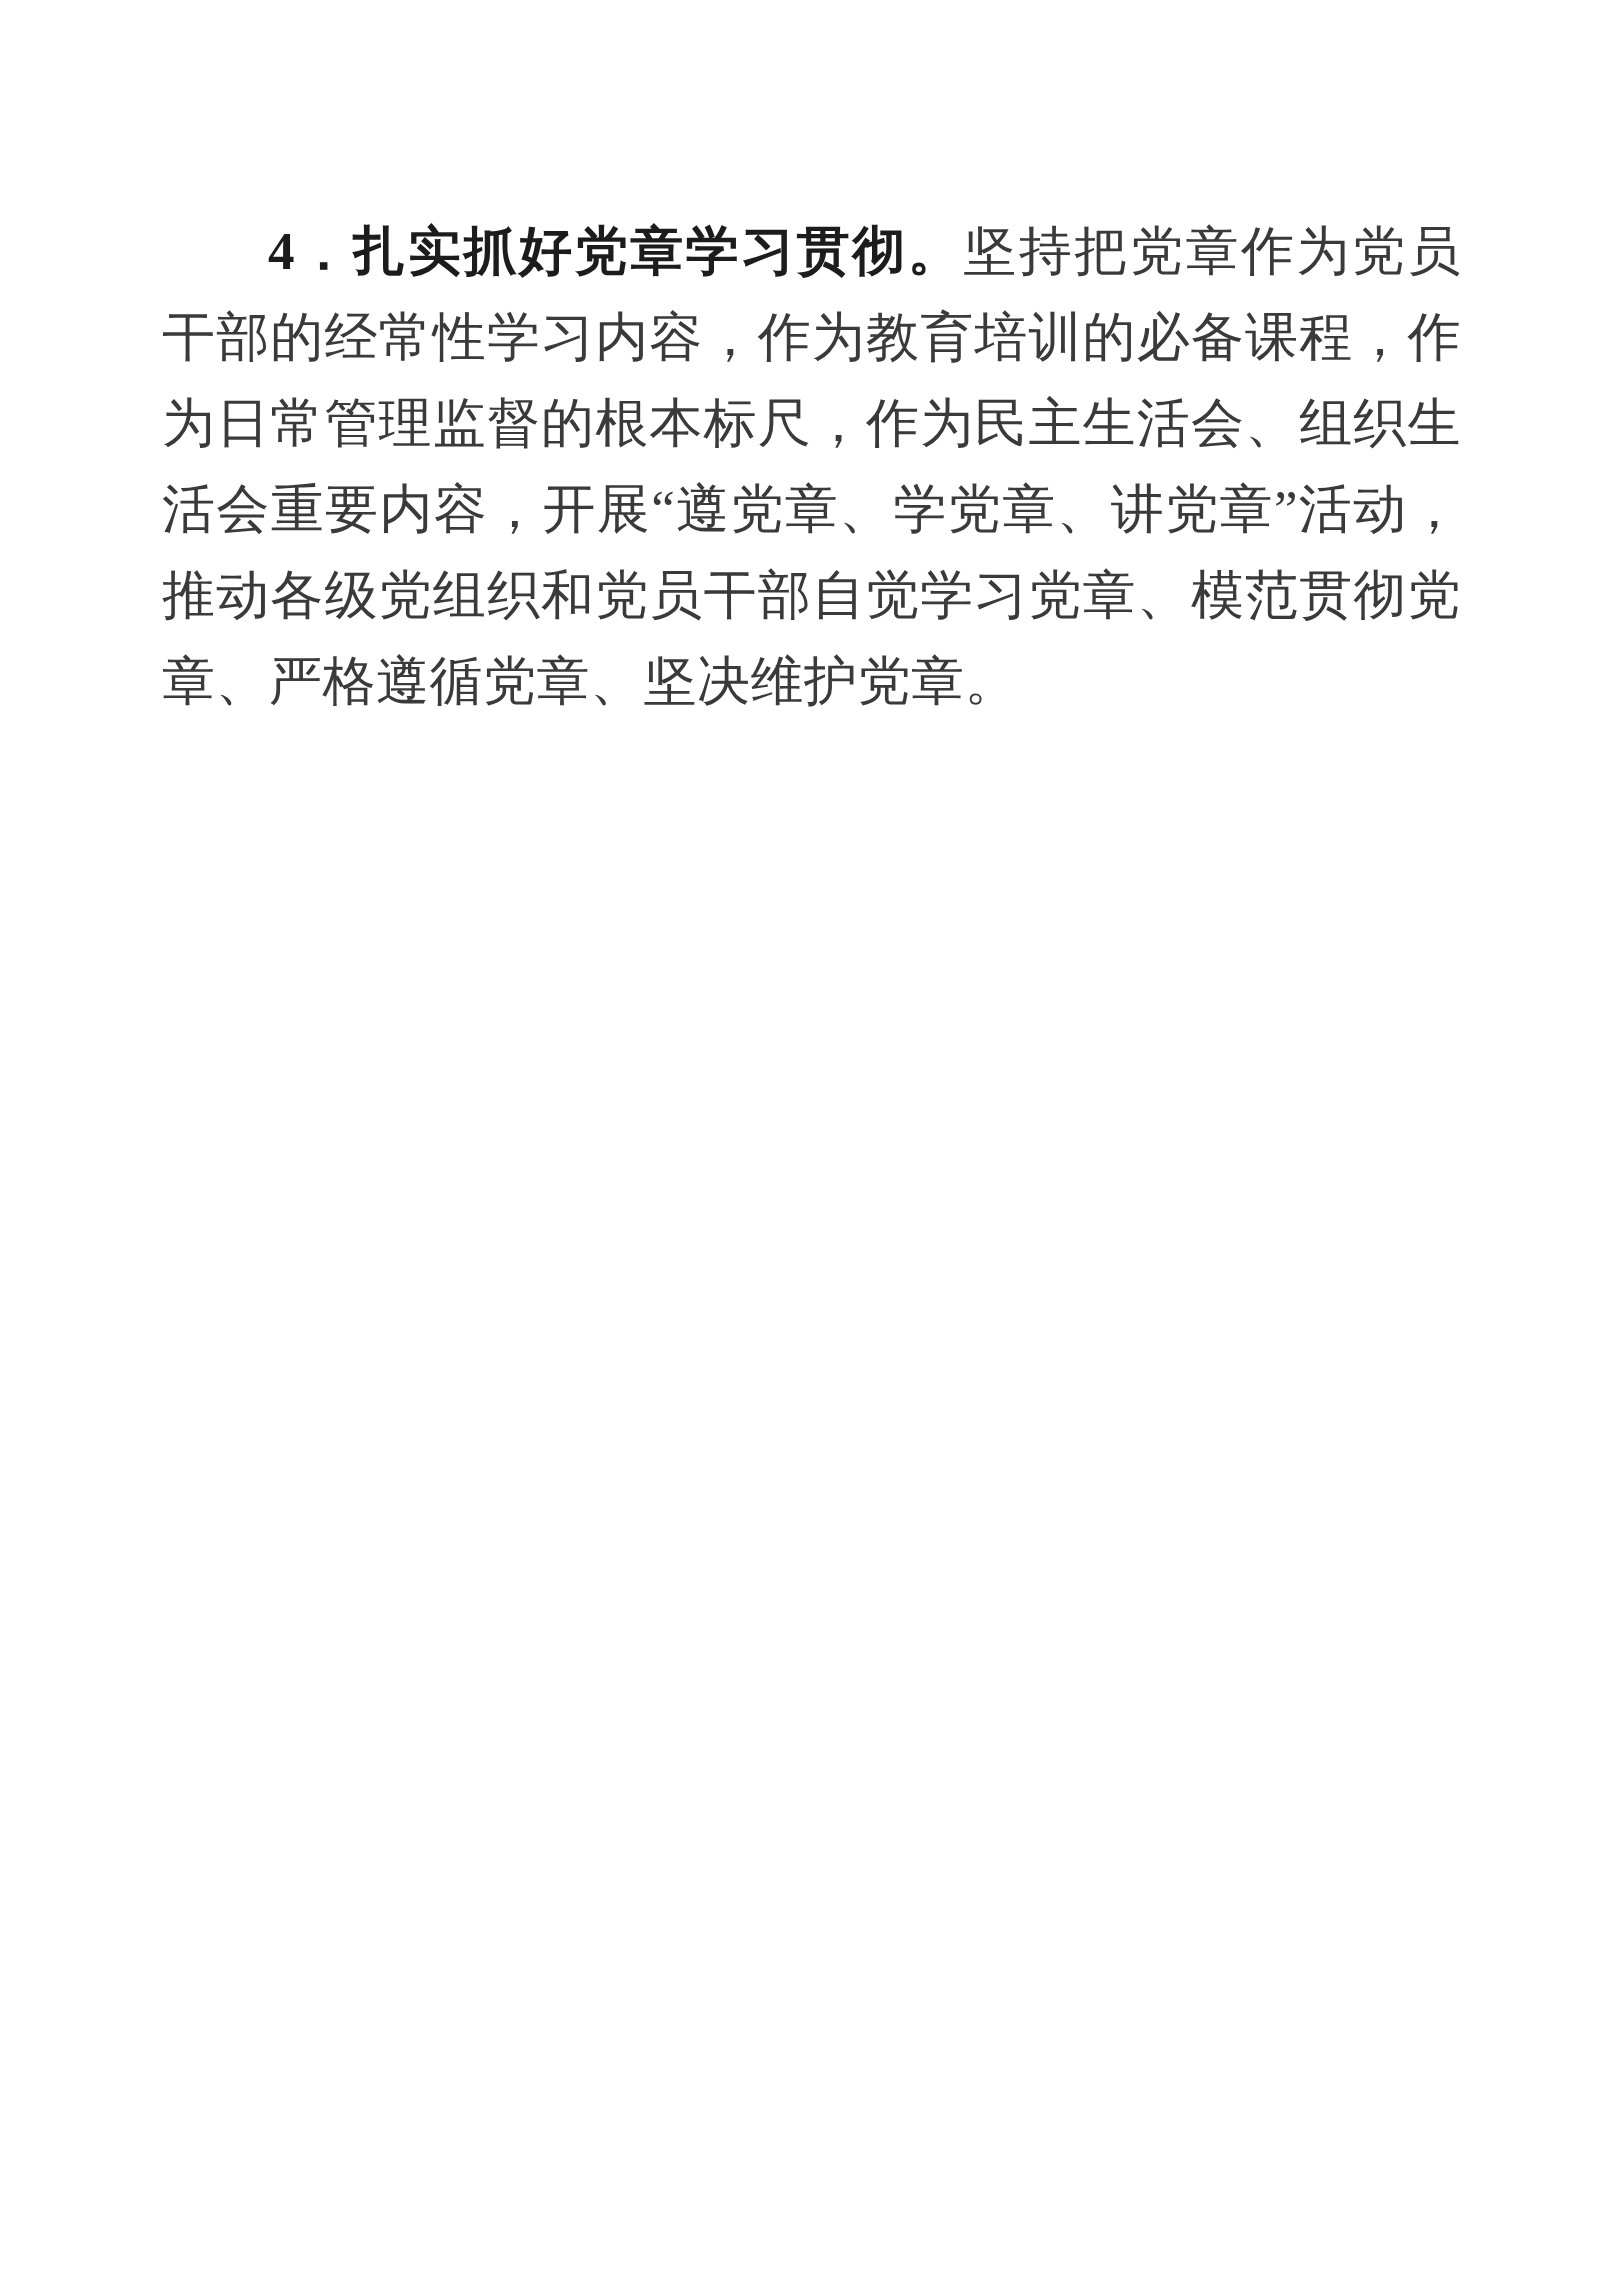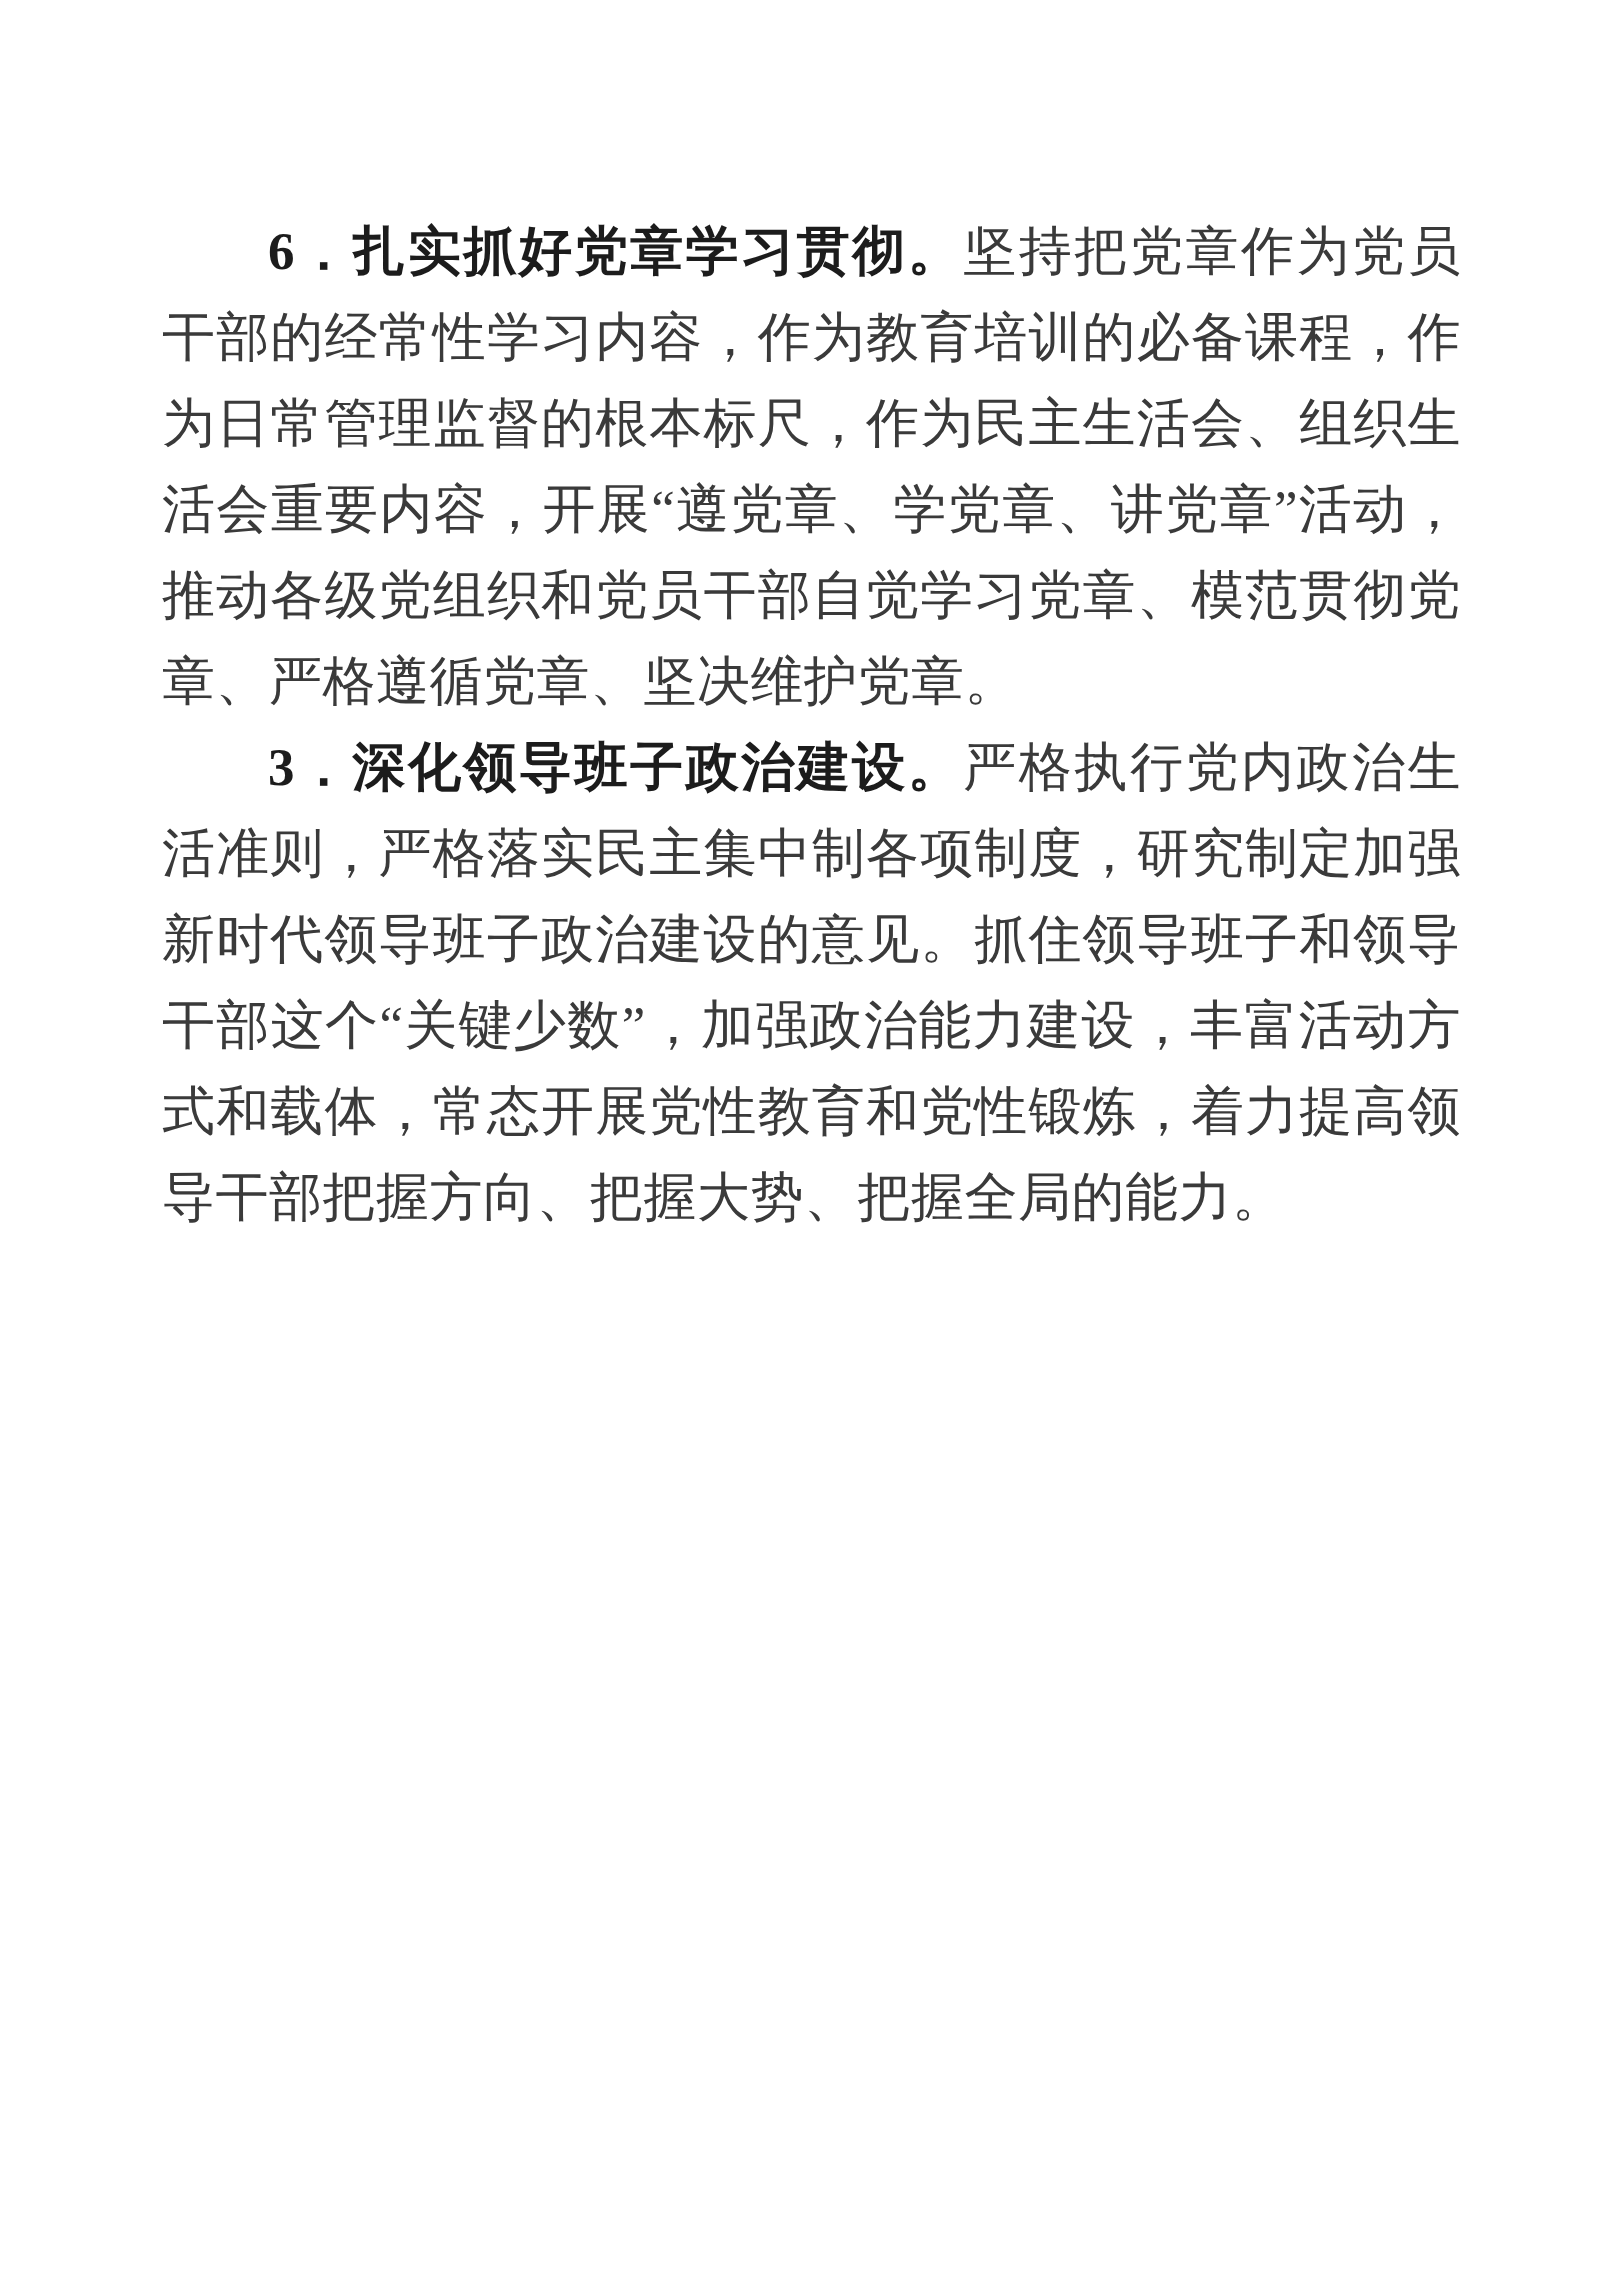--- a/index.html
+++ b/index.html
@@ -33,16 +33,15 @@
   }
   .lead {
     font-weight: bold;
     color: var(--lead-color);
   }
 </style>
 </head>
 <body>
 
 <div class="page">
-  <p class="para"><span class="lead">6．扎实抓好党章学习贯彻。</span><span>坚持把党章作为党员干部的经常性学习内容，作为教育培训的必备课程，作为日常管理监督的根本标尺，作为民主生活会、组织生活会重要内容，开展“遵党章、学党章、讲党章”活动，推动各级党组织和党员干部自觉学习党章、模范贯彻党章、严格遵循党章、坚决维护党章。</span></p>
-  <p class="para"><span class="lead">3．深化领导班子政治建设。</span><span>严格执行党内政治生活准则，严格落实民主集中制各项制度，研究制定加强新时代领导班子政治建设的意见。抓住领导班子和领导干部这个“关键少数”，加强政治能力建设，丰富活动方式和载体，常态开展党性教育和党性锻炼，着力提高领导干部把握方向、把握大势、把握全局的能力。</span></p>
+  <p class="para"><span class="lead">4．扎实抓好党章学习贯彻。</span><span>坚持把党章作为党员干部的经常性学习内容，作为教育培训的必备课程，作为日常管理监督的根本标尺，作为民主生活会、组织生活会重要内容，开展“遵党章、学党章、讲党章”活动，推动各级党组织和党员干部自觉学习党章、模范贯彻党章、严格遵循党章、坚决维护党章。</span></p>
 </div>
 
 
 </body></html>

